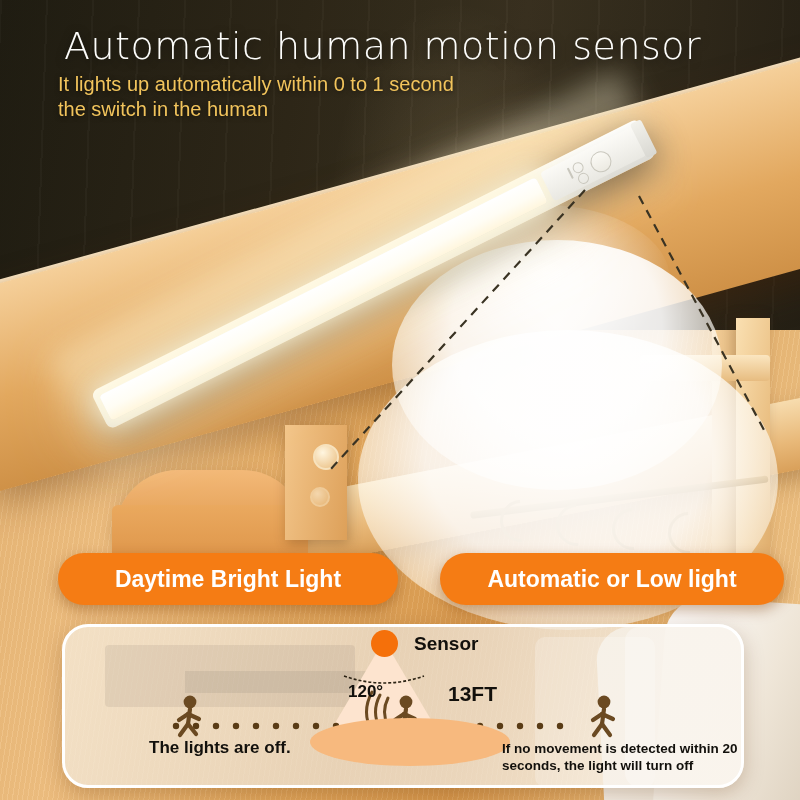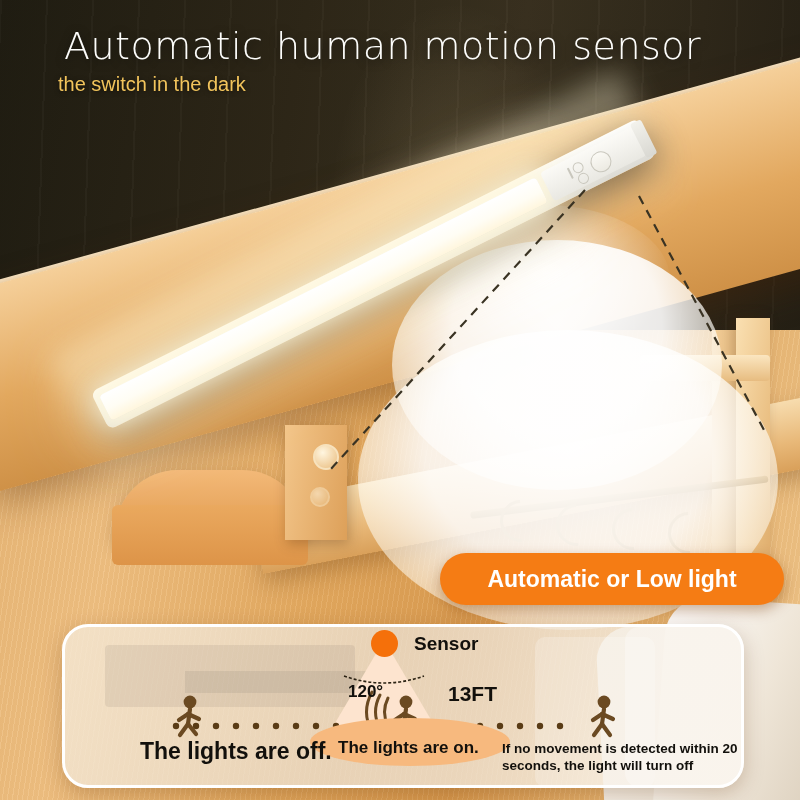--- a/index.html
+++ b/index.html
@@ -120,21 +120,21 @@
   .g2{left:120px;top:44px;width:190px;height:22px;background:rgba(150,140,125,.20);}
   .g3{left:470px;top:10px;width:120px;height:150px;background:rgba(255,255,255,.22);border-radius:10px;}
   .g4{left:560px;top:0px;width:140px;height:160px;background:rgba(255,255,255,.30);border-radius:14px;}
 
   .cone{position:absolute;left:0;top:0;}
   .sensor-dot{position:absolute;left:371px;top:630px;width:27px;height:27px;border-radius:50%;background:#f5700a;z-index:7;}
   .lbl{position:absolute;color:#12100c;font-weight:bold;z-index:8;}
   .lbl-sensor{left:414px;top:633px;font-size:19px;}
   .lbl-120{left:348px;top:682px;font-size:17px;}
   .lbl-13ft{left:448px;top:682px;font-size:21px;}
-  .lbl-off{left:140px;top:738px;font-size:23px;}
+  .lbl-off{left:149px;top:738px;font-size:17px;}
   .lbl-on{left:338px;top:738px;font-size:17px;}
   .lbl-note{left:502px;top:740px;font-size:13.5px;line-height:17px;font-weight:bold;width:240px;}
 
   .on-ellipse{position:absolute;left:310px;top:718px;width:200px;height:48px;border-radius:50%;
     background:#f7b97e;z-index:5;}
 </style>
 </head>
 <body>
 
 <div id="stage">
@@ -192,23 +192,25 @@
   <svg class="leaders" width="800" height="800" viewBox="0 0 800 800">
     <g stroke="#3a3323" stroke-width="2.2" stroke-dasharray="9 7" fill="none">
       <path d="M585,190 L330,470"></path>
       <path d="M639,196 L764,430"></path>
       <path d="M600,196 L470,470" opacity="0"></path>
     </g>
   </svg>
 
   <div class="title">Automatic human motion sensor</div>
   <div class="subs">
-    <div>the switch in the dark</div>
-  </div>
-
+    <div>It lights up automatically within 0 to 1 second</div>
+    <div>the switch in the human</div>
+  </div>
+
+  <div class="badge badge-day">Daytime Bright Light</div>
   <div class="badge badge-dark">Automatic or Low light</div>
 
   <div class="panel">
     <div class="panel-inner">
       <div class="panel-ghost g1"></div>
       <div class="panel-ghost g2"></div>
       <div class="panel-ghost g3"></div>
       <div class="panel-ghost g4"></div>
     </div>
   </div>
@@ -280,16 +282,15 @@
     </g>
   </svg>
 
   <div class="on-ellipse"></div>
   <div class="sensor-dot"></div>
 
   <div class="lbl lbl-sensor">Sensor</div>
   <div class="lbl lbl-120">120°</div>
   <div class="lbl lbl-13ft">13FT</div>
   <div class="lbl lbl-off">The lights are off.</div>
-  <div class="lbl lbl-on">The lights are on.</div>
   <div class="lbl lbl-note">If no movement is detected within 20 seconds, the light will turn off</div>
 
 </div>
 
 </body></html>

